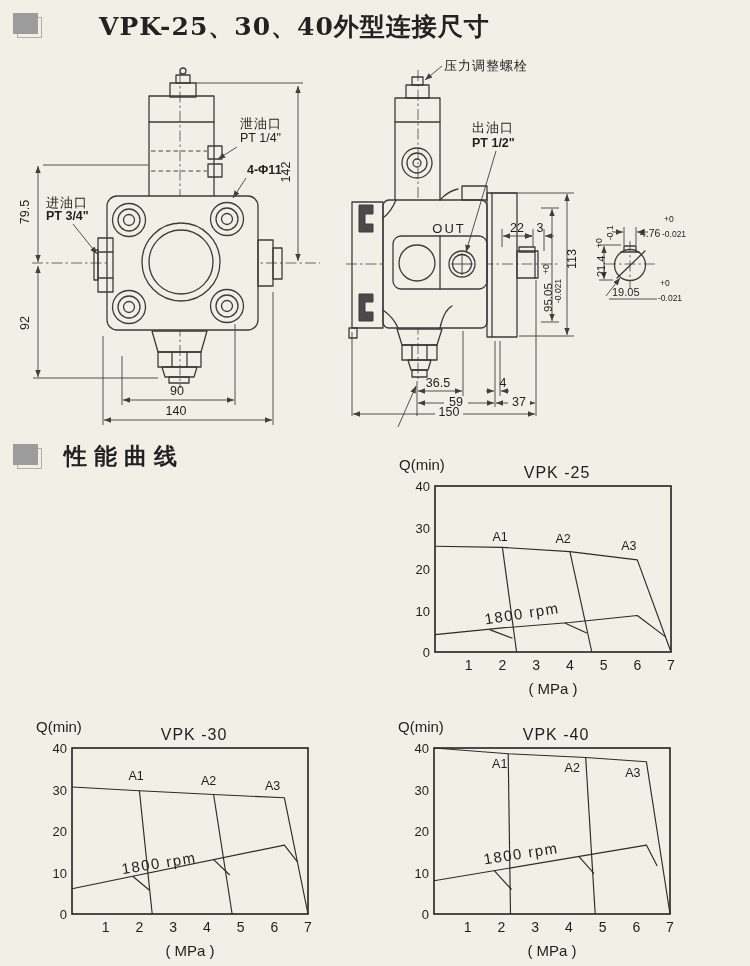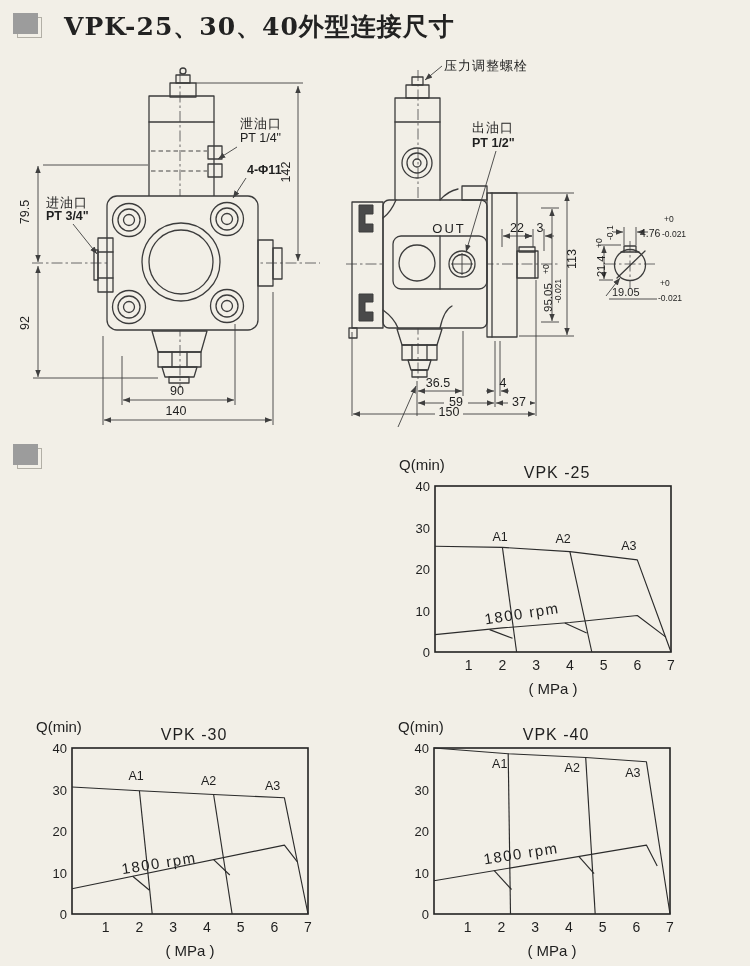--- a/index.html
+++ b/index.html
@@ -22,21 +22,21 @@
   .dts{font:8.5px "Liberation Sans",sans-serif;fill:#1f1f1f;}
   .cj{font:13px "DejaVu Sans",sans-serif;fill:#1f1f1f;letter-spacing:1px;}
   .bg{fill:#f2efe7;stroke:none;}
   .chart{position:absolute;width:300px;height:254px;text-align:right;}
 </style>
 </head>
 <body>
 
 <div class="page">
 
-  <div class="sec-head" style="left:13px;top:10px;">
+  <div class="sec-head" style="left:13px;top:10px;gap:35px;">
     <div class="bullet"></div>
     <div class="title1">VPK-25、30、40外型连接尺寸</div>
   </div>
 
   <svg style="position:absolute;left:0;top:55px;" width="750" height="390" viewBox="0 55 750 390">
     <defs>
       <marker id="ar" viewBox="0 0 10 10" refX="9" refY="5" markerWidth="9" markerHeight="9" orient="auto-start-reverse">
         <path d="M0,1.5 L9,5 L0,8.5 z" fill="#3f3f3f"></path>
       </marker>
     </defs>
@@ -226,20 +226,21 @@
       <path class="dim" d="M606,296 L620,278" marker-end="url(#ar)"></path>
       <path class="dim" d="M609,299 H657"></path>
       <text class="dt" x="612" y="296" style="font-size:11px;">19.05</text>
       <text class="dts" x="660" y="286">+0</text>
       <text class="dts" x="658" y="301">-0.021</text>
     </g>
   </svg>
 
   <div class="sec-head" style="left:13px;top:441px;">
     <div class="bullet"></div>
+    <div class="title2">性能曲线</div>
   </div>
 
   <div class="chart" style="left:393px;top:450px;"><svg width="300" height="254" viewBox="0 0 300 254">
         <text x="6" y="20" text-anchor="start" style="font:15px &quot;Liberation Sans&quot;,sans-serif;fill:#1f1f1f;">Q(min)</text>
         <text x="164" y="28" text-anchor="middle" style="font:16px &quot;Liberation Sans&quot;,sans-serif;fill:#1f1f1f;letter-spacing:1px;">VPK -25</text>
         <rect x="42" y="36" width="236" height="166" fill="none" stroke="#222" stroke-width="1.6"></rect>
         <text x="37" y="207" text-anchor="end" style="font:13px &quot;Liberation Sans&quot;,sans-serif;fill:#1f1f1f;">0</text>
         <text x="37" y="165.5" text-anchor="end" style="font:13px &quot;Liberation Sans&quot;,sans-serif;fill:#1f1f1f;">10</text>
         <text x="37" y="124" text-anchor="end" style="font:13px &quot;Liberation Sans&quot;,sans-serif;fill:#1f1f1f;">20</text>
         <text x="37" y="82.5" text-anchor="end" style="font:13px &quot;Liberation Sans&quot;,sans-serif;fill:#1f1f1f;">30</text>

